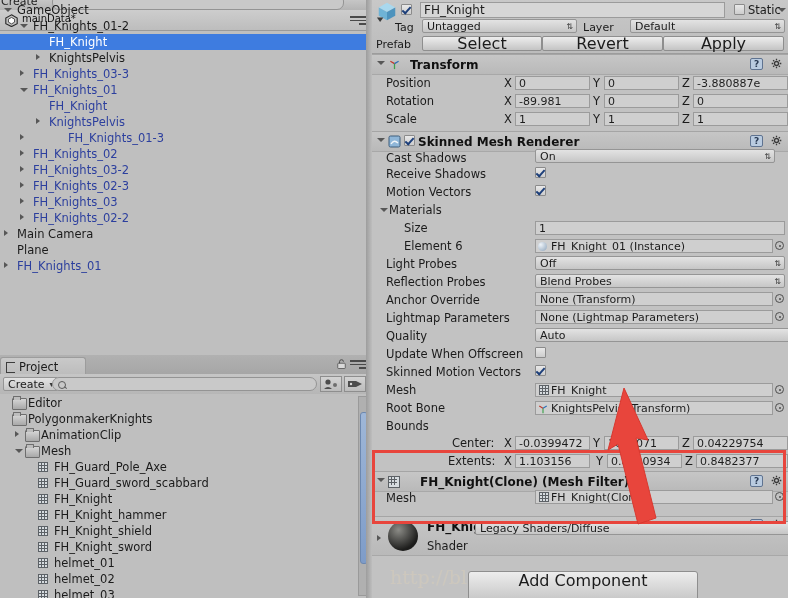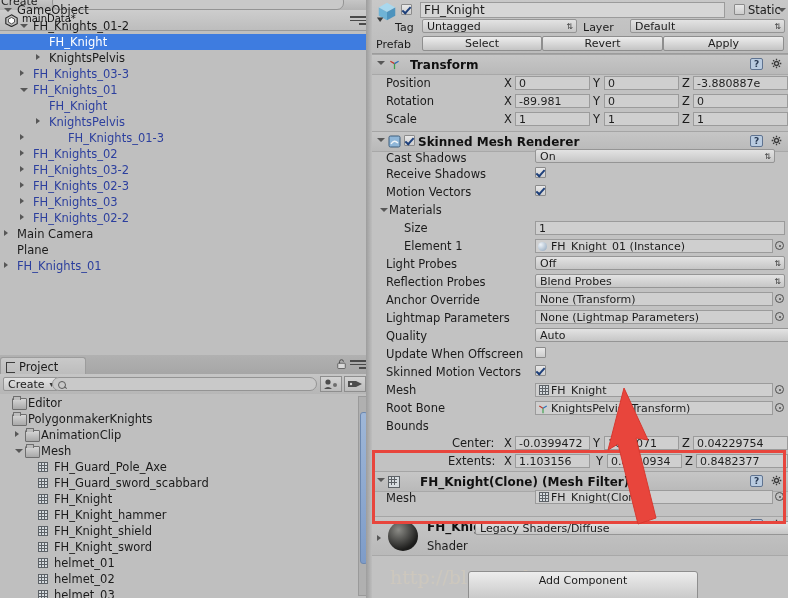--- a/index.html
+++ b/index.html
@@ -26,21 +26,21 @@
     box-sizing:border-box;height:14px;line-height:13px;
     background:linear-gradient(#e3e3e3,#c6c6c6);
     border:1px solid #959595;border-radius:2px;
     padding:0 12px 0 4px;font-size:11px;position:relative;white-space:nowrap;overflow:hidden;
   }
   .popup .ar{position:absolute;right:3px;top:1px;font-size:8px;line-height:11px;color:#3a3a3a;}
   .btn{
     box-sizing:border-box;
     background:linear-gradient(#ededed,#c4c4c4);
     border:1px solid #8e8e8e;border-radius:2px;
-    text-align:center;font-size:11px;color:#1b1b1b;
+    text-align:center;font-size:16px;color:#1b1b1b;
   }
   .chk{
     box-sizing:border-box;width:11px;height:11px;
     background:linear-gradient(#e8e8e8,#cdcdcd);
     border:1px solid #8b8b8b;border-radius:1px;position:relative;
   }
   .chk.on::after{
     content:"";position:absolute;left:2px;top:0px;width:3px;height:7px;
     border:solid #1d3f7a;border-width:0 2px 2px 0;transform:rotate(42deg);
   }
@@ -423,21 +423,21 @@
 
       <div class="rowlbl" style="left:14px;top:185px;">Motion Vectors</div>
       <div class="chk on" style="position:absolute;left:163px;top:185px;"></div>
 
       <div class="tri down" style="position:absolute;left:8px;top:208px;"></div>
       <div class="rowlbl" style="left:17px;top:203px;">Materials</div>
 
       <div class="rowlbl" style="left:32px;top:221px;">Size</div>
       <div class="field" style="position:absolute;left:163px;top:221px;width:250px;">1</div>
 
-      <div class="rowlbl" style="left:32px;top:239px;">Element 1</div>
+      <div class="rowlbl" style="left:32px;top:239px;">Element 6</div>
       <div class="objfield" style="left:163px;top:239px;width:238px;">
         <span class="matball icoInField"></span>
         <span>FH_Knight_01 (Instance)</span>
       </div>
       <span class="objdot" style="position:absolute;right:4px;top:241px;"></span>
 
       <div class="rowlbl" style="left:14px;top:257px;">Light Probes</div>
       <div class="popup" style="position:absolute;left:163px;top:256px;width:250px;">
         <span>Off</span>
         <span class="ar">⇅</span>

